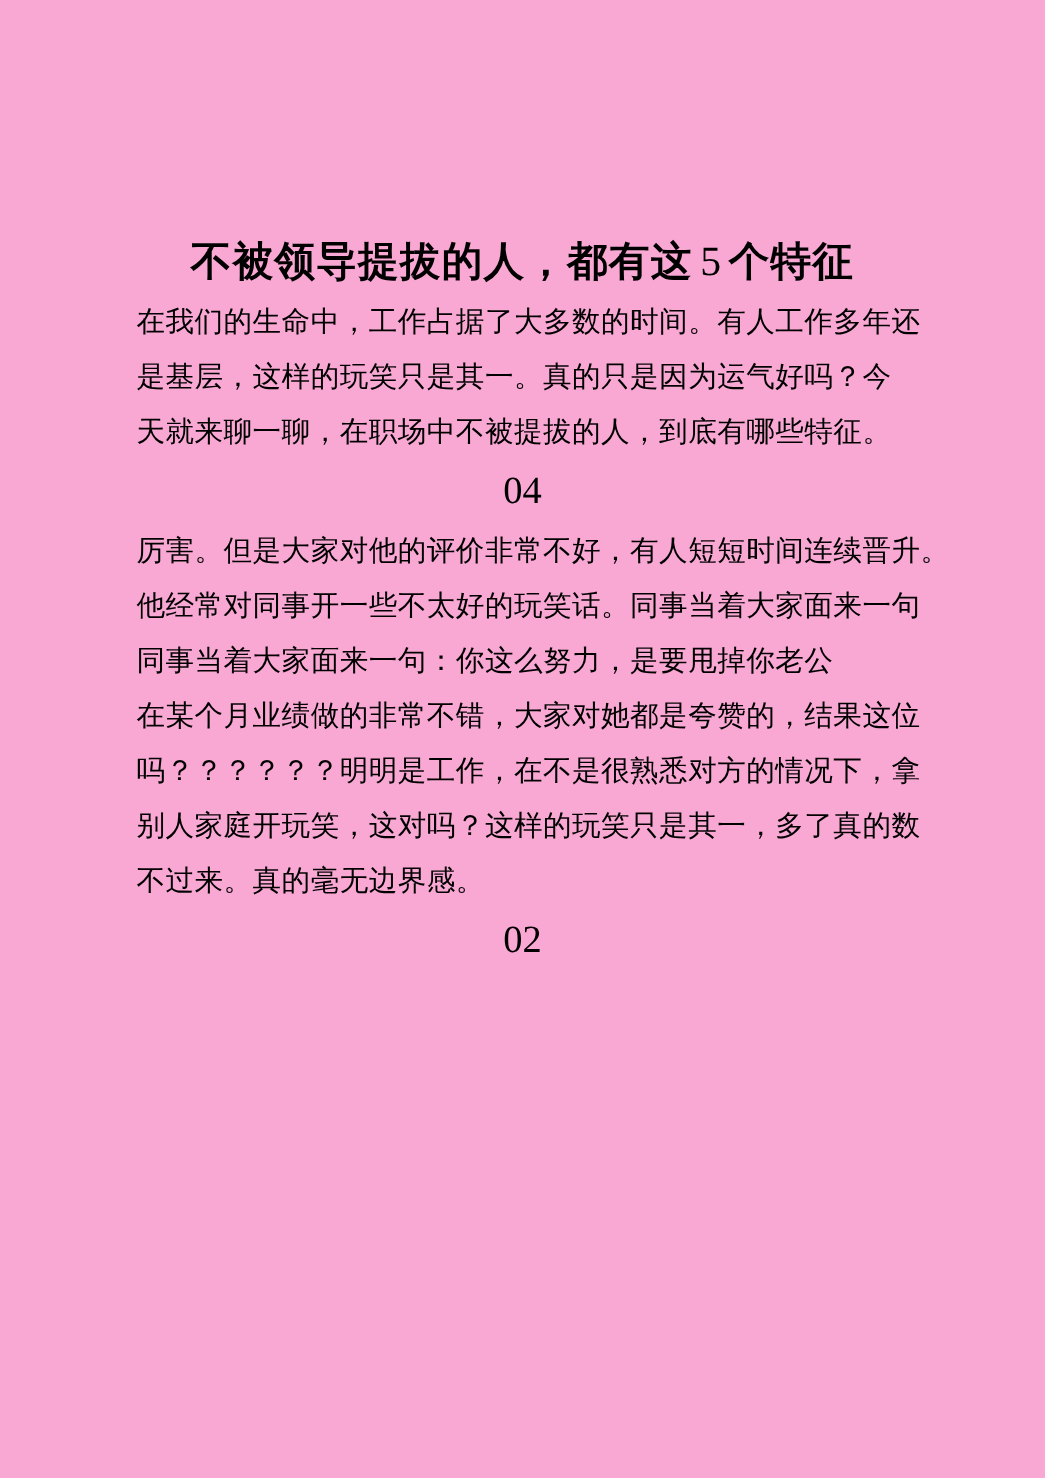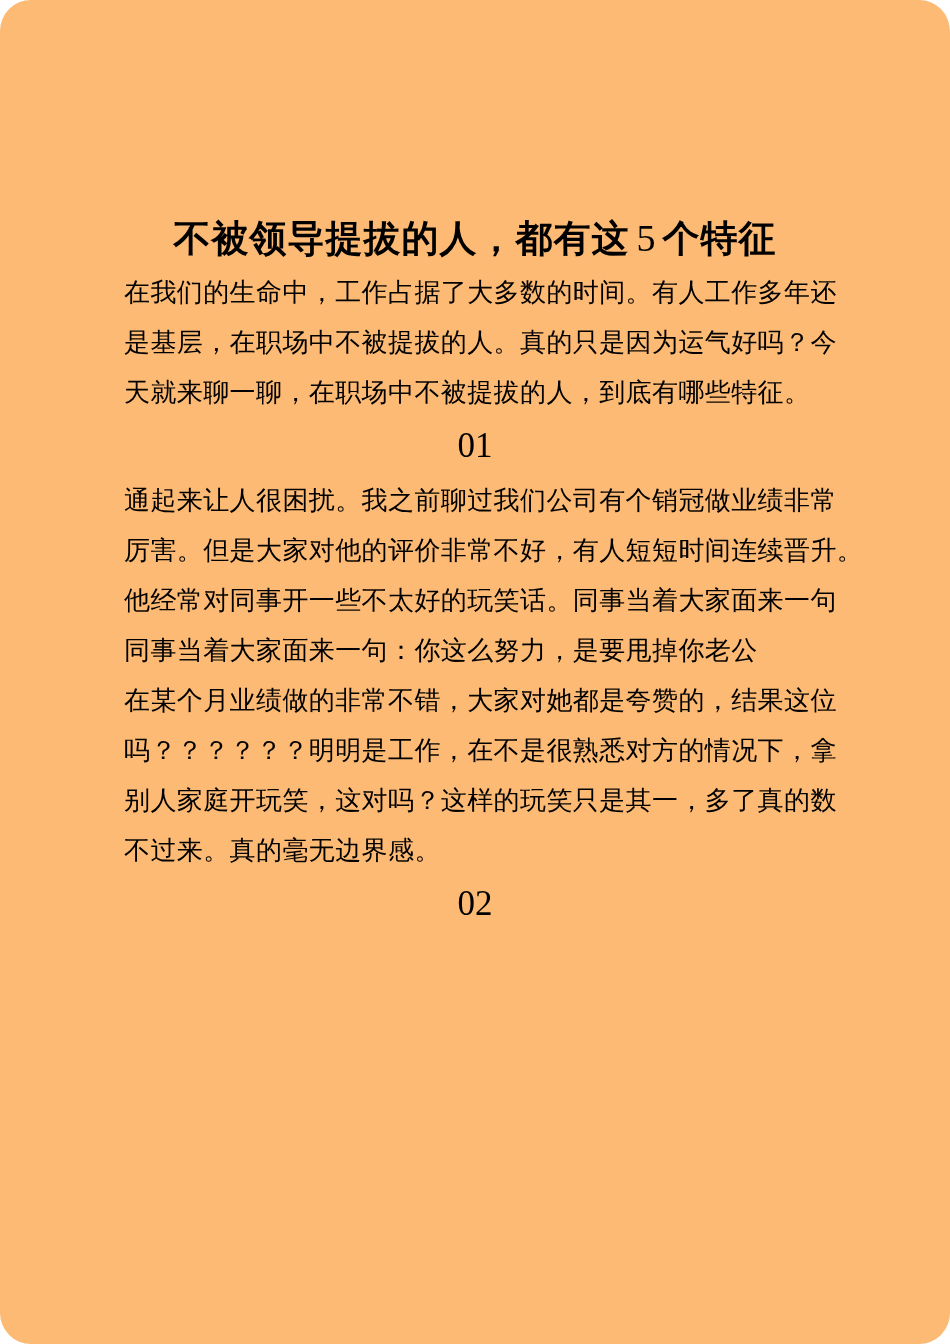--- a/index.html
+++ b/index.html
@@ -57,32 +57,31 @@
     text-align: center;
     font-family: "Liberation Serif", serif;
     font-size: 35px;
     font-weight: 400;
     color: #000000;
   }
 </style>
 </head>
 <body>
 
-<div class="page" style="background: #fdba74; color: rgb(0, 0, 0); border-radius: 31px;">
+<div class="page" style="background: #f9a8d4; color: rgb(0, 0, 0);">
   <div class="content">
     <h1 class="title"><span>不被领导提拔的人，都有这</span><span class="title-number">5</span><span>个特征</span></h1>
     <div>
         <div class="paragraph">
           <div class="line">在我们的生命中，工作占据了大多数的时间。有人工作多年还</div>
-          <div class="line">是基层，在职场中不被提拔的人。真的只是因为运气好吗？今</div>
+          <div class="line">是基层，这样的玩笑只是其一。真的只是因为运气好吗？今</div>
           <div class="line">天就来聊一聊，在职场中不被提拔的人，到底有哪些特征。</div>
         </div>
-        <div class="section-number">01</div>
+        <div class="section-number">04</div>
         <div class="paragraph">
-          <div class="line">通起来让人很困扰。我之前聊过我们公司有个销冠做业绩非常</div>
           <div class="line">厉害。但是大家对他的评价非常不好，有人短短时间连续晋升。</div>
           <div class="line">他经常对同事开一些不太好的玩笑话。同事当着大家面来一句</div>
           <div class="line">同事当着大家面来一句：你这么努力，是要甩掉你老公</div>
           <div class="line">在某个月业绩做的非常不错，大家对她都是夸赞的，结果这位</div>
           <div class="line">吗？？？？？？明明是工作，在不是很熟悉对方的情况下，拿</div>
           <div class="line">别人家庭开玩笑，这对吗？这样的玩笑只是其一，多了真的数</div>
           <div class="line">不过来。真的毫无边界感。</div>
         </div>
         <div class="section-number">02</div>
       </div>

